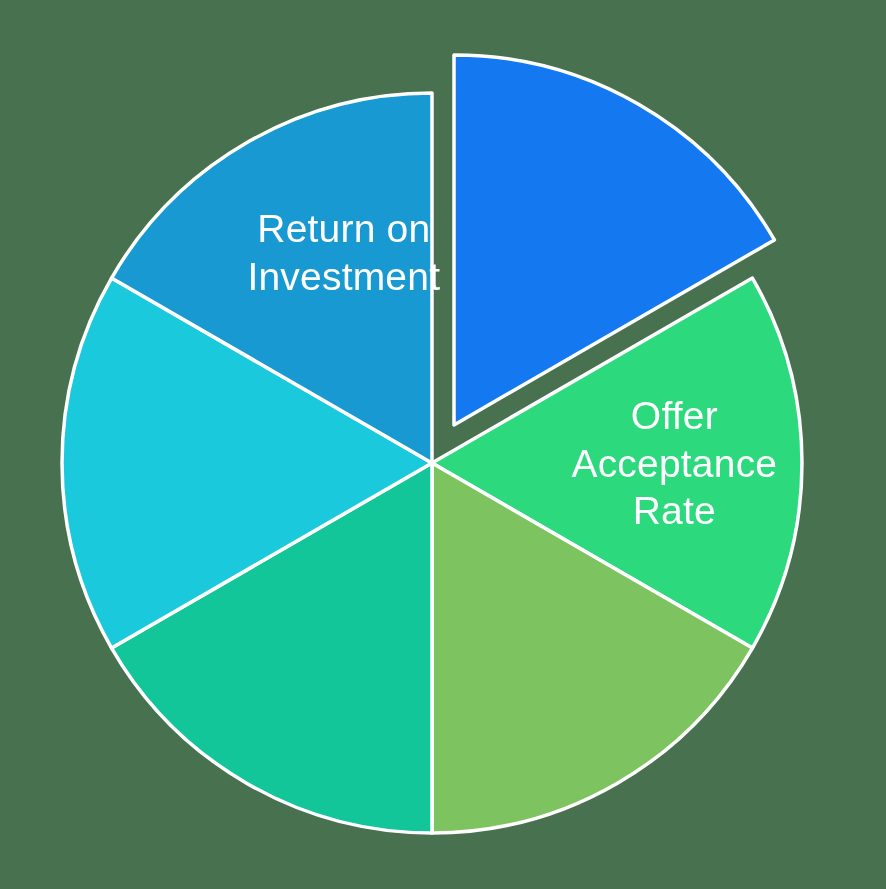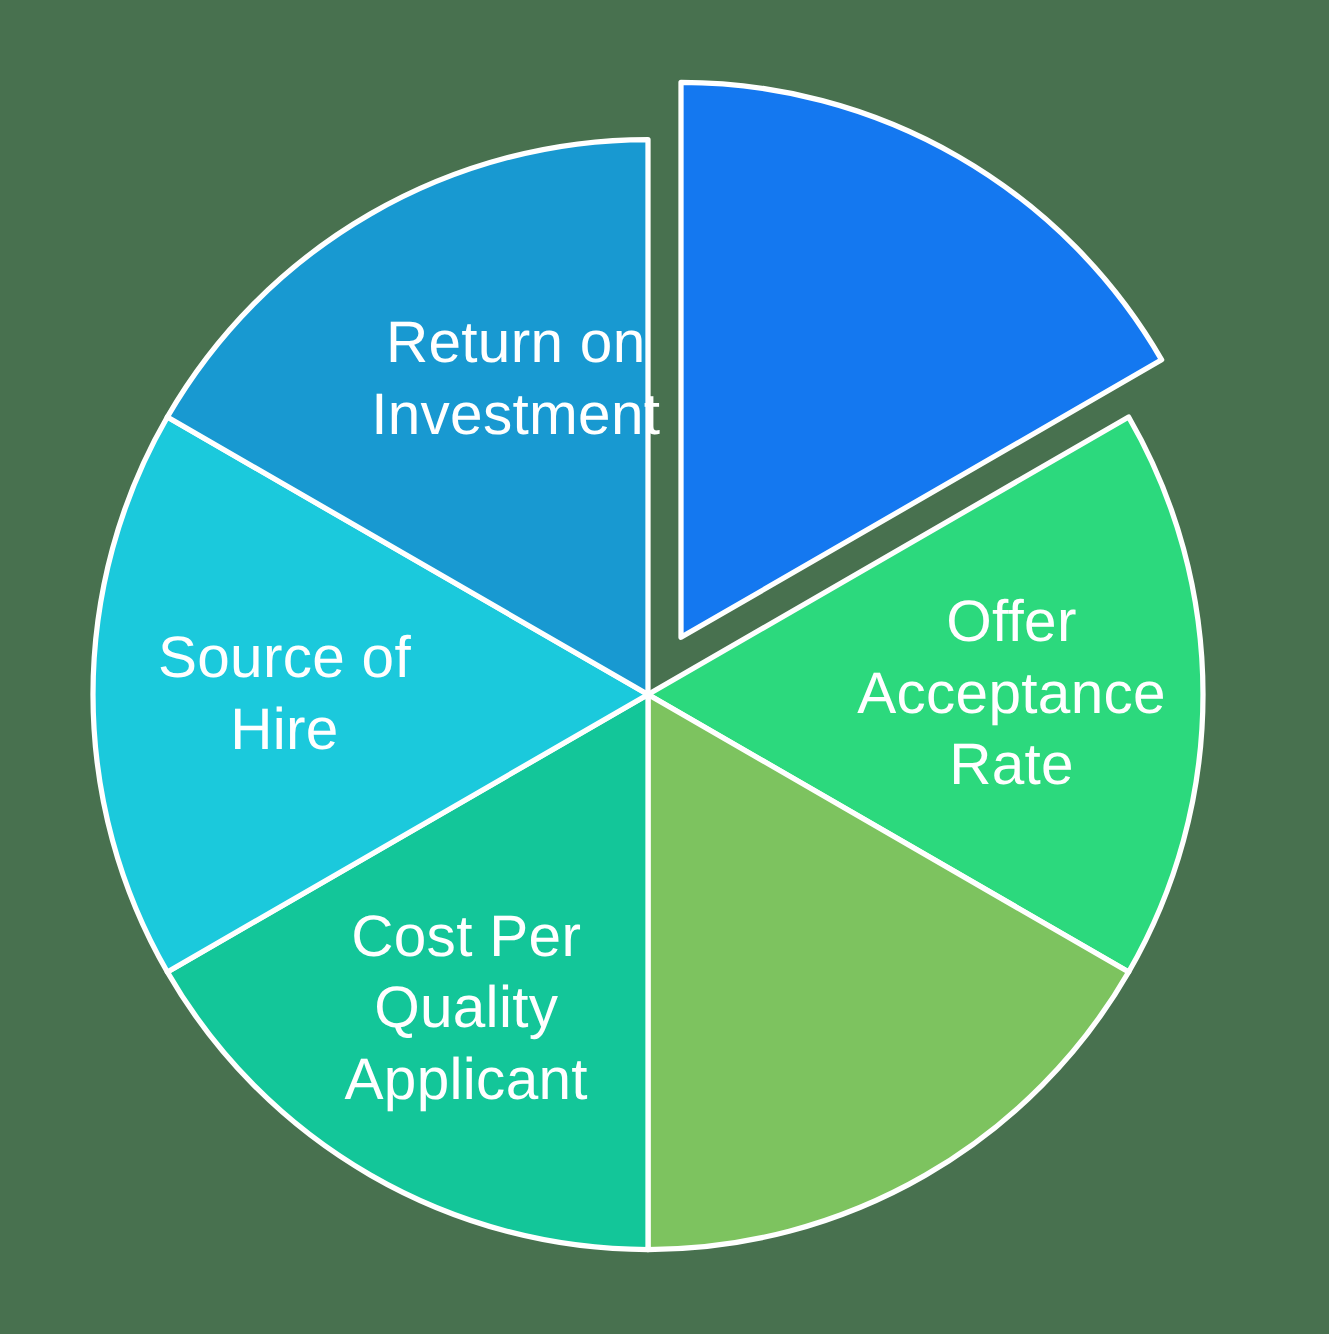--- a/index.html
+++ b/index.html
@@ -44,21 +44,16 @@
       <path d="M 432 463 L 752.4293994002423 278 A 370 370 0 0 1 752.4293994002423 647.9999999999999 Z" fill="#2CD97D" stroke="#FFFFFF" stroke-width="3.5" stroke-linejoin="round"></path>
       <path d="M 432 463 L 752.4293994002423 647.9999999999999 A 370 370 0 0 1 432.00000000000006 833 Z" fill="#7DC35F" stroke="#FFFFFF" stroke-width="3.5" stroke-linejoin="round"></path>
       <path d="M 432 463 L 432.00000000000006 833 A 370 370 0 0 1 111.57060059975782 648.0000000000002 Z" fill="#13C699" stroke="#FFFFFF" stroke-width="3.5" stroke-linejoin="round"></path>
       <path d="M 432 463 L 111.57060059975782 648.0000000000002 A 370 370 0 0 1 111.57060059975771 278 Z" fill="#1BC9DC" stroke="#FFFFFF" stroke-width="3.5" stroke-linejoin="round"></path>
       <path d="M 432 463 L 111.57060059975771 278 A 370 370 0 0 1 431.9999999999999 93 Z" fill="#1899D1" stroke="#FFFFFF" stroke-width="3.5" stroke-linejoin="round"></path>
     </svg>
   <div class="labels-layer">
       <div class="slice-label" style="left: 674.35px; top: 463px; color: rgb(255, 255, 255);">Offer
 Acceptance
 Rate</div>
-      <div class="slice-label" style="left: 310.825px; top: 672.881px; color: rgb(255, 255, 255);">Cost Per
-Quality
-Applicant</div>
-      <div class="slice-label" style="left: 189.65px; top: 463px; color: rgb(255, 255, 255);">Source of
-Hire</div>
       <div class="slice-label" style="left: 310.825px; top: 253.119px; color: rgb(255, 255, 255); margin-left: 33px;">Return on
 Investment</div>
     </div>
 </div>
 
 </body></html>

